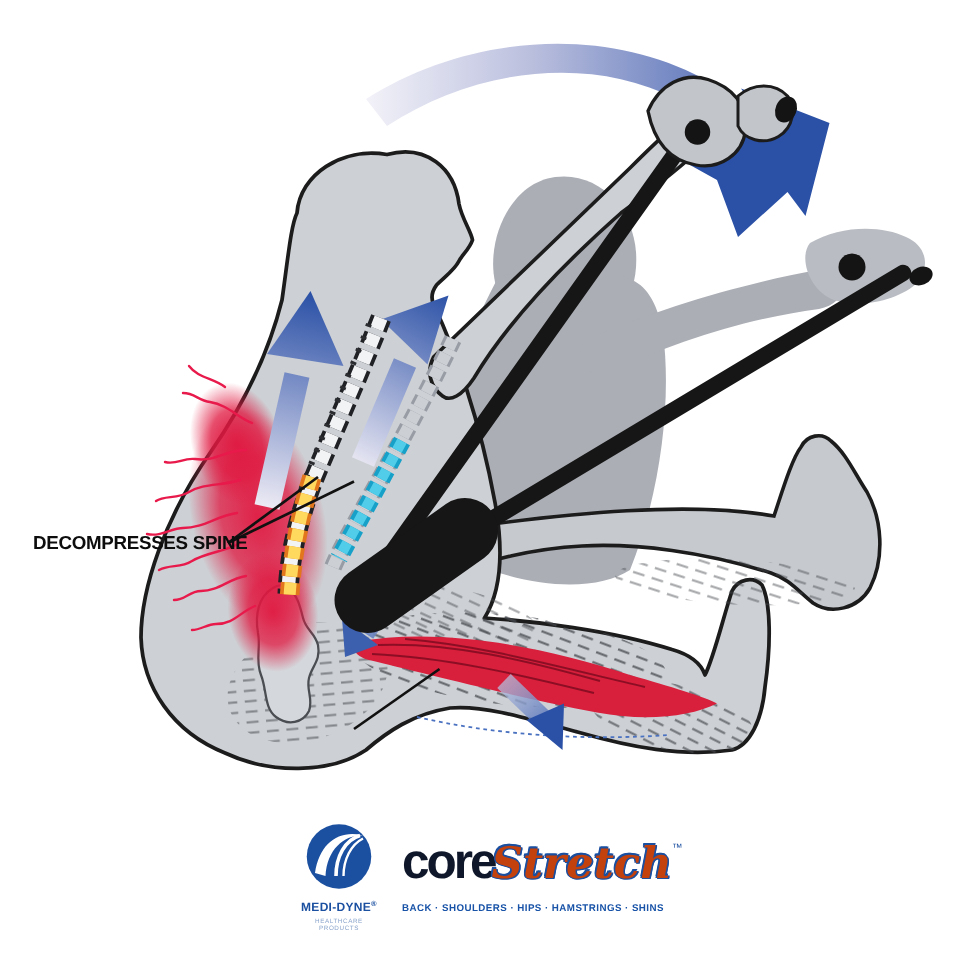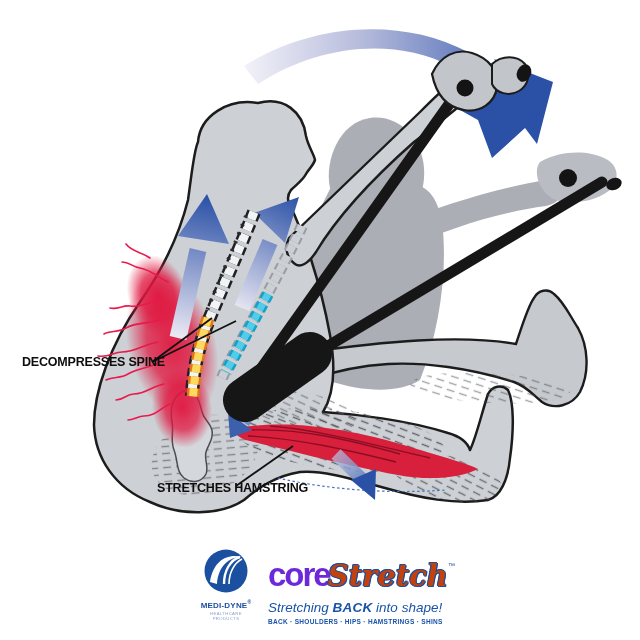--- a/index.html
+++ b/index.html
@@ -10,21 +10,21 @@
   #label-spine{left:22px;top:355px;}
   #label-ham{left:157px;top:481px;}
   
   #branding{position:absolute;left:197px;top:548px;display:flex;gap:13px;align-items:flex-start;}
   #logo-col{width:58px;text-align:center;}
   #logo-col .logo-name{font-size:8px;font-weight:bold;color:#1b4fa0;letter-spacing:0.2px;margin-top:1px;}
   #logo-col .logo-reg{font-size:5px;vertical-align:super;}
   #logo-col .logo-sub{font-size:4.2px;color:#8aa4cc;letter-spacing:0.4px;margin-top:1px;}
   #word-col{width:186px;}
   .wordmark{line-height:36px;white-space:nowrap;}
-  .wm-core{font-size:33px;font-weight:bold;color:#6d28d9;letter-spacing:-2px;}
+  .wm-core{font-size:33px;font-weight:bold;color:#0f172a;letter-spacing:-2px;}
   .wm-stretch{font-family:"DejaVu Serif",serif;font-style:italic;font-size:29px;font-weight:bold;color:#c2410c;
      margin-left:-2px;
      text-shadow:-1px 0 #1b4fa0,1px 0 #1b4fa0,0 -1px #1b4fa0,0 1px #1b4fa0,-1px -1px #1b4fa0,1px 1px #1b4fa0;}
   .wm-tm{font-size:7px;color:#1b4fa0;vertical-align:18px;}
   .tagline{font-style:italic;font-size:13.5px;color:#1853a8;margin-top:1px;white-space:nowrap;}
   .tagline .tl-emph{font-weight:bold;letter-spacing:0.2px;}
   .categories{font-size:6.5px;font-weight:bold;color:#1853a8;letter-spacing:0.3px;margin-top:3px;white-space:nowrap;}
 </style>
 </head>
 <body>
@@ -159,37 +159,33 @@
   </g>
 
   <g stroke="#111111" stroke-width="1.8">
     <line x1="152" y1="362" x2="212" y2="318"></line>
     <line x1="152" y1="362" x2="236" y2="321"></line>
     <line x1="236" y1="486" x2="293" y2="446"></line>
   </g>
 </svg>
 
 <div id="label-spine" class="callout">DECOMPRESSES SPINE</div>
-<div id="label-ham" class="callout">STRETCHES HAMSTRING</div>
 
 <div id="branding">
   <div id="logo-col">
     <svg width="46" height="46" viewBox="0 0 46 46">
       <circle cx="23" cy="23" r="21.5" fill="#1b4fa0"></circle>
       <path d="M7 34 C10 14 23 5 39 9 C28 8 15 17 14 36 Z" fill="#ffffff"></path>
       <path d="M21 36 C21 23 27 12 37 9" stroke="#ffffff" stroke-width="2.4" fill="none"></path>
       <path d="M26 36 C26 25 31 15 39 11" stroke="#ffffff" stroke-width="1.6" fill="none"></path>
     </svg>
     <div class="logo-name"><span>MEDI-DYNE</span><span class="logo-reg">®</span></div>
     <div class="logo-sub">HEALTHCARE PRODUCTS</div>
   </div>
   <div id="word-col">
     <div class="wordmark">
       <span class="wm-core">core</span><span class="wm-stretch">Stretch</span><span class="wm-tm">™</span>
     </div>
-    <div class="tagline">
-      <span>Stretching </span><span class="tl-emph">BACK</span><span> into shape!</span>
-    </div>
     <div class="categories">BACK · SHOULDERS · HIPS · HAMSTRINGS · SHINS</div>
   </div>
 </div>
 
 </div>
 
 </body></html>

